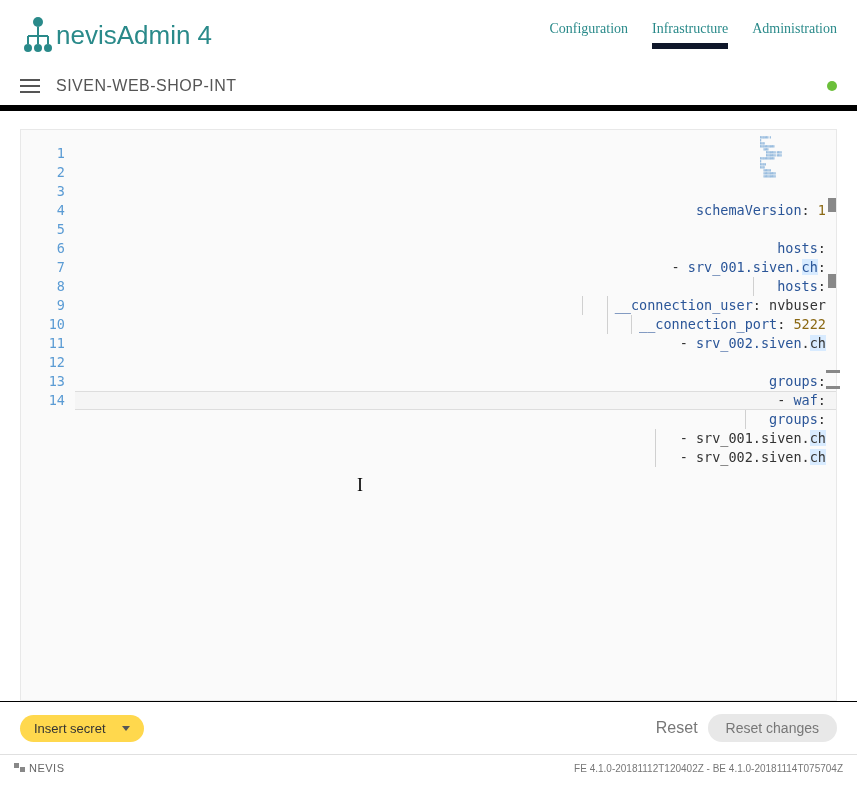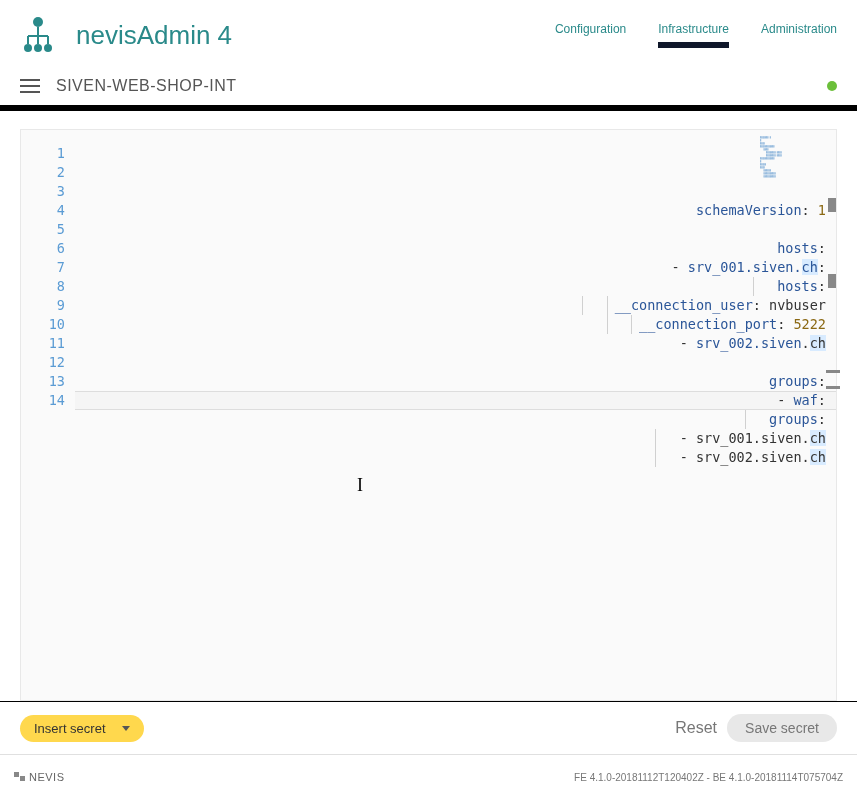--- a/index.html
+++ b/index.html
@@ -1,21 +1,21 @@
 <!DOCTYPE html>
 <html><head>
 <meta charset="utf-8">
 <style>
   * { box-sizing: border-box; margin: 0; padding: 0; }
   html, body { width: 857px; height: 810px; font-family: "Segoe UI", Arial, sans-serif; background: #fff; color: #333; overflow: hidden; }
   .header { display: flex; align-items: center; padding: 14px 20px 10px 20px; border-bottom: 1px solid transparent; }
-  .logo { display: flex; align-items: center; gap: 20px; }
+  .logo { display: flex; align-items: center; gap: 0; }
   .logo-icon { width: 36px; height: 42px; position: relative; }
   .brand { font-size: 26px; font-weight: 400; color: #2a8a8a; }
-  .nav { margin-left: auto; display: flex; gap: 32px; font-size: 12px; }
+  .nav { margin-left: auto; display: flex; gap: 24px; font-size: 14px; font-family: Liberation Serif, serif; }
   .nav-item { color: #2a8a8a; cursor: pointer; padding-bottom: 6px; }
   .nav-item.active { border-bottom: 6px solid #0f172a; }
   .subheader { display: flex; align-items: center; padding: 10px 20px; border-bottom: 6px solid #000000; }
   .hamburger { display: flex; flex-direction: column; gap: 4px; margin-right: 16px; cursor: pointer; }
   .hamburger span { width: 20px; height: 2px; background: #555; }
   .proj-title { font-size: 16px; color: #555; font-weight: 400; letter-spacing: 0.5px; }
   .status-dot { margin-left: auto; width: 10px; height: 10px; border-radius: 50%; background: #6bbf3a; }
   .editor-wrap { padding: 18px 20px 0 20px; height: 590px; }
   .editor { border: 1px solid #e8e8e8; height: 100%; background: #fafafa; display: flex; position: relative; font-family: Consolas, Menlo, monospace; font-size: 13.5px; line-height: 19px; }
   .gutter { width: 54px; background: #fafafa; color: #5a9bd4; text-align: right; padding: 14px 10px 0 0; user-select: none; }
@@ -27,21 +27,21 @@
   .current-line { position: absolute; left: 0; right: 0; height: 19px; border-top: 1px solid #ddd; border-bottom: 1px solid #ddd; background: #f5f5f5; z-index: 0; }
   .code-content { position: relative; z-index: 1; text-align: right; }
   .minimap { position: absolute; top: 6px; right: 6px; width: 70px; height: 60px; opacity: 0.55; font-size: 2px; line-height: 3px; color: #4a8ac8; overflow: hidden; white-space: pre; }
   .scroll-nib { position: absolute; right: 0; width: 8px; height: 14px; background: #888; }
   .cursor-caret { position: absolute; font-family: serif; font-size: 18px; color: #000; }
   .toolbar { border-top: 1px solid #000000; padding: 12px 20px; display: flex; align-items: center; gap: 10px; }
   .insert-btn { background: #ffd84d; border: none; border-radius: 14px; padding: 6px 14px; font-size: 13px; color: #333; display: flex; align-items: center; gap: 16px; cursor: pointer; }
   .chev-down { border-left: 4px solid transparent; border-right: 4px solid transparent; border-top: 5px solid #555; }
   .reset-btn { margin-left: auto; background: none; border: none; color: #777; font-size: 16px; cursor: pointer; }
   .save-btn { background: #e8e8e8; border: none; border-radius: 14px; padding: 6px 18px; font-size: 14px; color: #777; cursor: pointer; }
-  .footer { border-top: 1px solid #e0e0e0; padding: 16px 14px; display: flex; align-items: center; font-size: 10px; color: #777; }
+  .footer { border-top: 1px solid #e0e0e0; padding: 7px 14px; display: flex; align-items: center; font-size: 10px; color: #777; }
   .footer-logo { font-size: 11px; color: #666; letter-spacing: 0.5px; display: flex; align-items: center; gap: 3px; }
   .footer-version { margin-left: auto; }
   .nib1 { top: 68px; } .nib2 { top: 144px; } .nib3 { top: 240px; } .nib4 { top: 256px; }
   .nib3, .nib4 { right: -4px; width: 14px; height: 3px; }
 </style>
 </head>
 <body>
 
 <div class="header">
   <div class="logo">
@@ -129,21 +129,21 @@
     </div>
   </div>
 </div>
 
 <div class="toolbar">
   <button class="insert-btn">
     <span>Insert secret</span>
     <span class="chev-down"></span>
   </button>
   <button class="reset-btn">Reset</button>
-  <button class="save-btn">Save secret</button>
+  <button class="save-btn">Reset changes</button>
 </div>
 
 <div class="footer">
   <div class="footer-logo">
     <svg width="12" height="10" viewBox="0 0 12 10">
         <rect x="0" y="0" width="5" height="5" fill="#888"></rect>
         <rect x="6" y="4" width="5" height="5" fill="#888"></rect>
       </svg>
     <span>NEVIS</span>
   </div>

